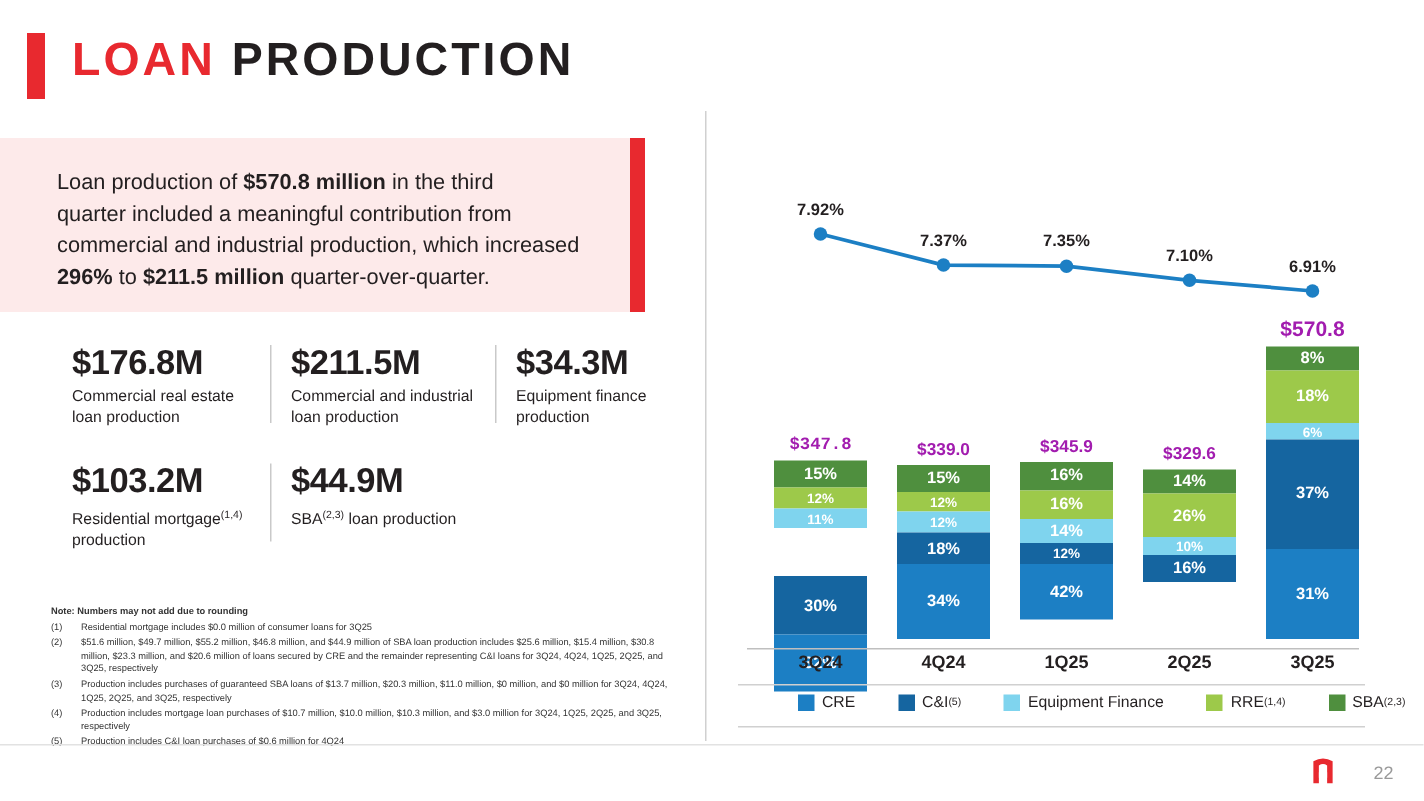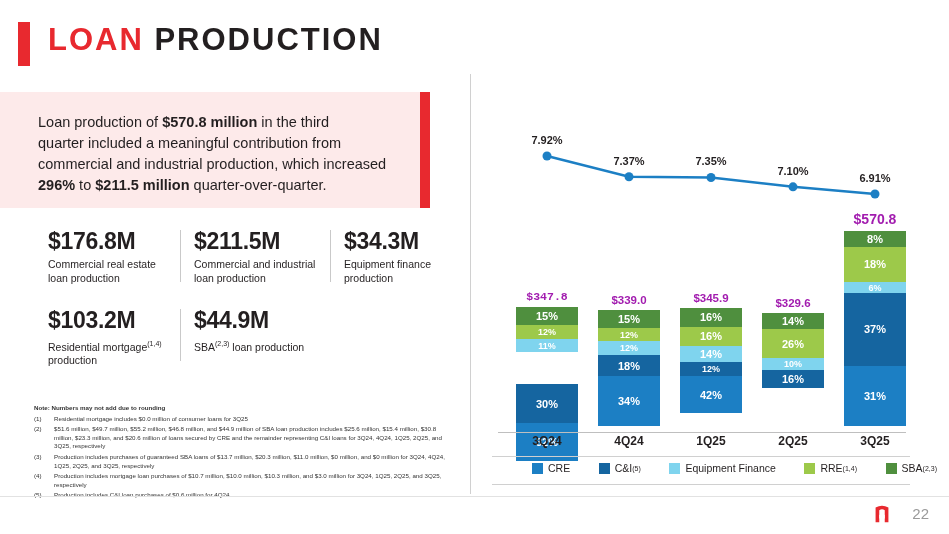--- a/index.html
+++ b/index.html
@@ -95,21 +95,21 @@
   .sw.eq{background:#7fd4ee;}
   .sw.rre{background:#9dc94a;}
   .sw.sba{background:#4f8f3e;}
 
   .legend-rule{position:absolute;left:492px;top:456px;width:418px;height:1px;background:#d0d0d0;}
   .legend-rule2{position:absolute;left:492px;top:484px;width:418px;height:1px;background:#d0d0d0;}
 
   
   .footer-rule{position:absolute;left:0;top:496px;width:949px;height:1px;background:#e2e2e2;}
   .logo{position:absolute;right:56px;bottom:10px;width:22px;height:22px;}
-  .pagenum{position:absolute;right:20px;bottom:12px;font-size:15px;color:#9a9a9a;}
+  .pagenum{position:absolute;right:20px;bottom:12px;font-size:12px;color:#9a9a9a;}
 </style>
 </head>
 <body>
 
 <div class="slide">
 
   <div class="title-bar"></div>
   <div class="title"><span class="t1">LOAN </span><span class="t2">PRODUCTION</span></div>
 
   <div class="callout"></div>

